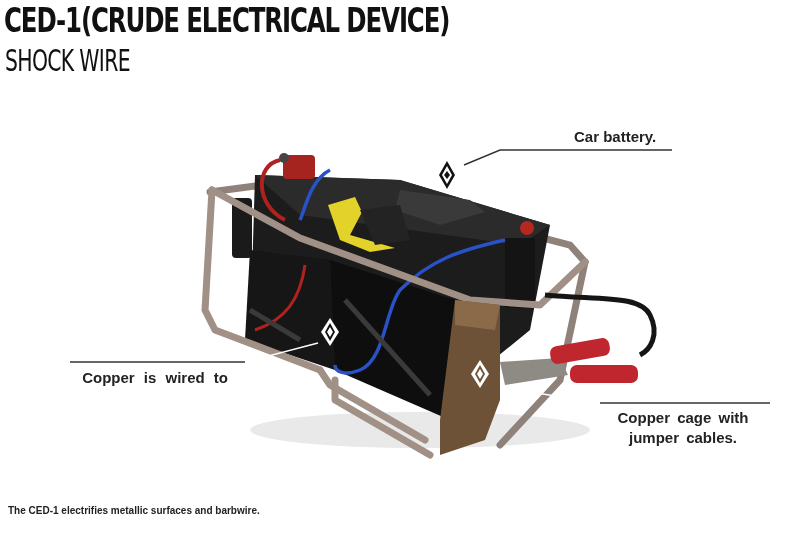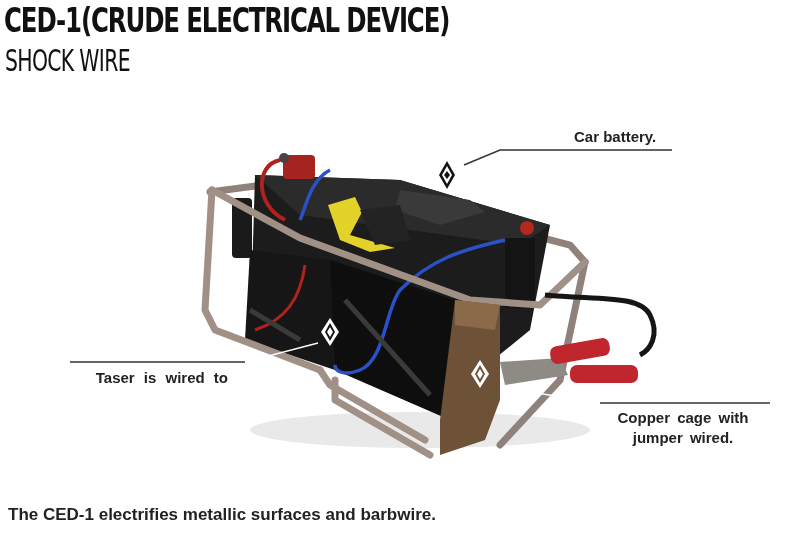--- a/index.html
+++ b/index.html
@@ -19,21 +19,21 @@
       white-space: nowrap; color: #111;
     }
     .device { position: absolute; left: 0; top: 0; width: 785px; height: 542px; }
     .callout-text {
       position: absolute; font-weight: bold; font-size: 15px; line-height: 20px; color: #222; white-space: nowrap; text-align: center;
     }
     .callout-battery { left: 574px; top: 127px; }
     .callout-taser { left: 70px; top: 368px; width: 158px; text-align: right; word-spacing: 5px; }
     .callout-cage { left: 600px; top: 408px; width: 166px; text-align: center; word-spacing: 3px; }
     .footer {
-      position: absolute; left: 8px; top: 505px; font-weight: bold; font-size: 17px; color: #222; white-space: nowrap;
+      position: absolute; left: 8px; top: 505px; font-weight: bold; font-size: 10px; color: #222; white-space: nowrap;
     }
   </style>
 </head>
 <body>
 
 <div class="title">CED-1(CRUDE ELECTRICAL DEVICE)</div>
 <div class="subtitle">SHOCK WIRE</div>
 
 <svg class="device" viewBox="0 0 785 542" xmlns="http://www.w3.org/2000/svg">
 
@@ -115,21 +115,21 @@
     <polygon points="480,365 485,374 480,383 475,374" fill="#6e5238"></polygon>
     <polygon points="480,369 483,374 480,379 477,374" fill="#fff"></polygon>
   </g>
 </svg>
 
 <div class="callout-text callout-battery">
   <span>Car battery.</span>
 </div>
 
 <div class="callout-text callout-taser">
-  <div>Taser is wired to</div>
+  <div>Copper is wired to</div>
 </div>
 
 <div class="callout-text callout-cage">
   <div>Copper cage with</div>
-  <div>jumper wired.</div>
+  <div>jumper cables.</div>
 </div>
 
 <div class="footer">The CED-1 electrifies metallic surfaces and barbwire.</div>
 
 </body></html>

